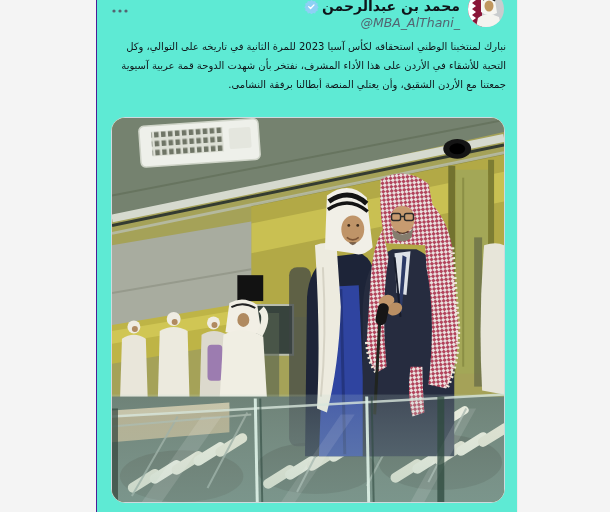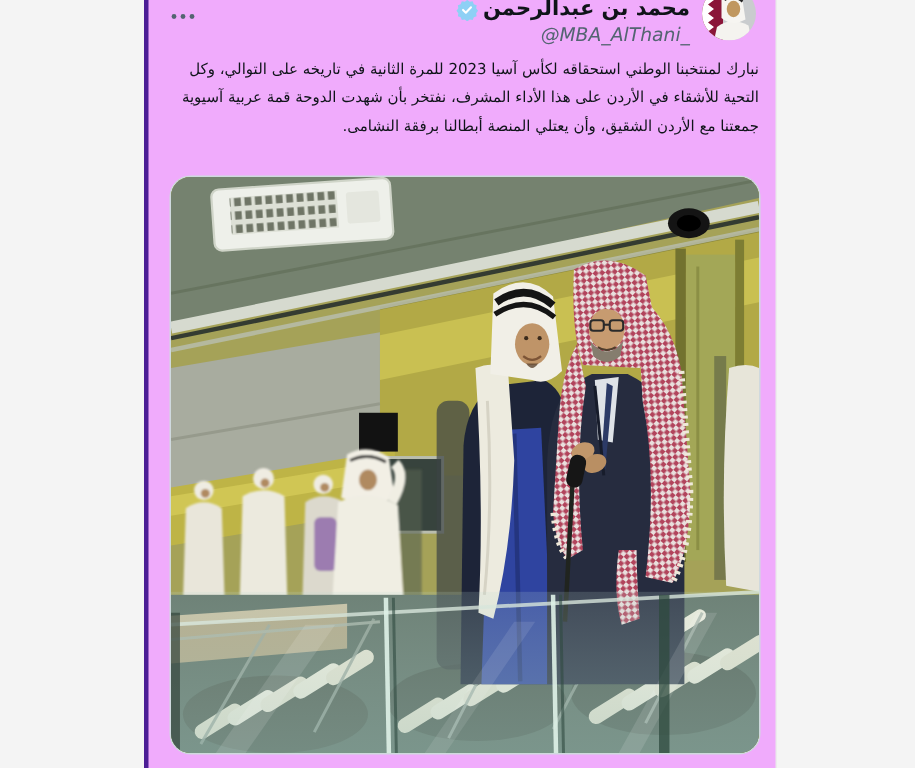--- a/index.html
+++ b/index.html
@@ -1,18 +1,18 @@
 <!DOCTYPE html>
 <html lang="ar"><head>
 <meta charset="utf-8">
 <style>
   html,body{margin:0;padding:0;width:610px;height:512px;overflow:hidden;
     background:#f4f4f4;font-family:"DejaVu Sans",sans-serif;}
   .tweet-card{position:absolute;left:96px;top:0;width:422px;height:512px;
-    background:#f0abfc;border-left:3px solid #4c1d95;border-right:1px solid #ececec;
+    background:#5eead4;border-left:1px solid #4c1d95;border-right:1px solid #ececec;
     box-sizing:border-box;}
   .header{position:relative;height:36px;direction:rtl;}
   .avatar{position:absolute;top:-9px;right:13px;width:36px;height:36px;border-radius:50%;
     overflow:hidden;}
   .name-block{position:absolute;top:-2px;right:57px;text-align:right;direction:rtl;}
   .name-row{display:flex;align-items:center;gap:3px;direction:rtl;}
   .author-name{font-weight:bold;font-size:14px;color:#0f1419;line-height:17px;}
   .handle{font-size:12.5px;color:#536471;line-height:15px;direction:ltr;text-align:right;font-style:italic;}
   .more-btn{position:absolute;left:13px;top:3px;width:20px;height:16px;border:none;
     background:transparent;padding:0;cursor:pointer;}

